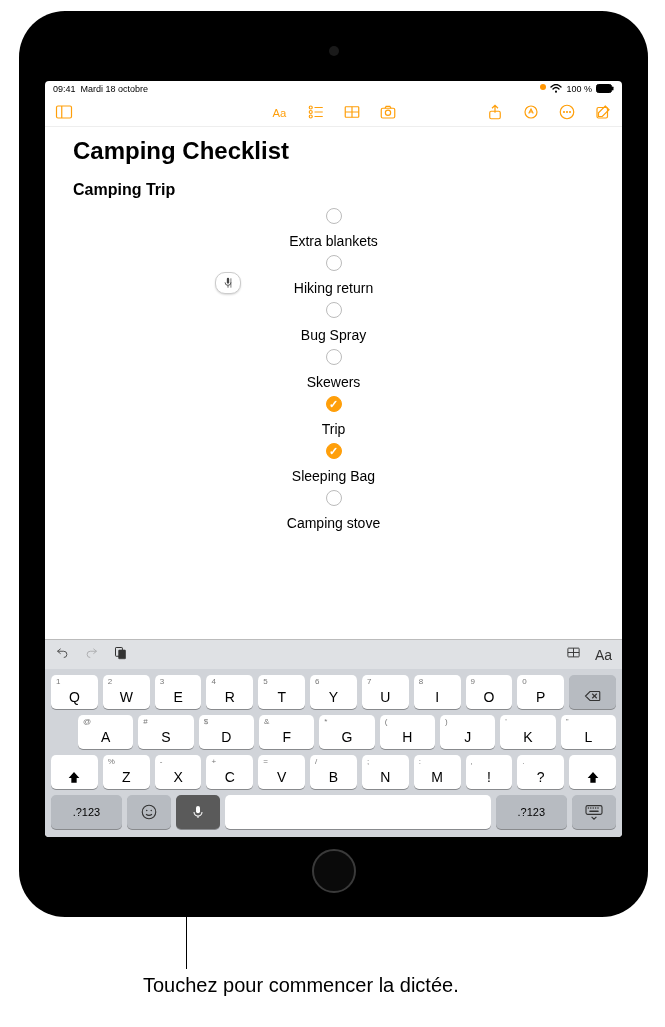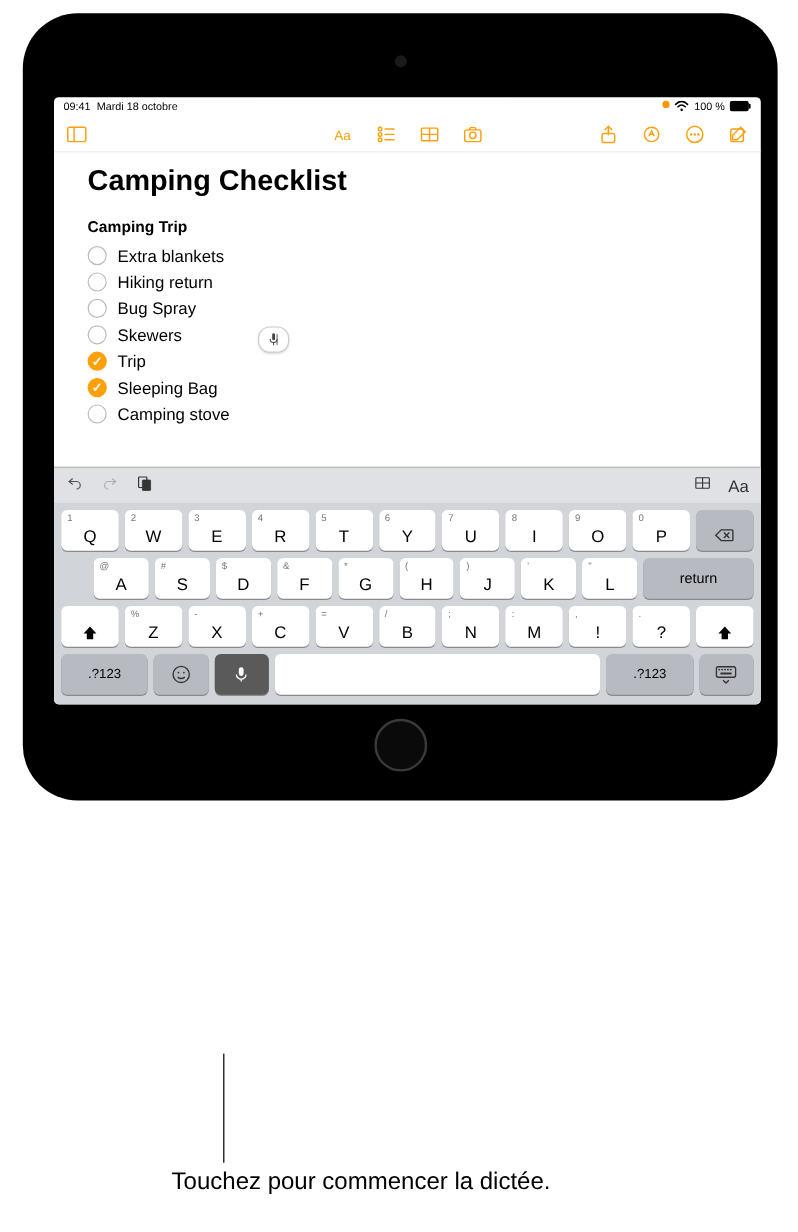--- a/index.html
+++ b/index.html
@@ -8,24 +8,24 @@
     background: #fff;
     width: 665px;
     height: 1027px;
     position: relative;
   }
   .ipad-frame {
     position: absolute;
     left: 19px;
     top: 11px;
     width: 629px;
-    height: 656px;
+    height: 906px;
     background: #000;
     border-radius: 46px;
-    padding: 70px 14px 80px 26px;
+    padding: 70px 26px 80px 26px;
   }
   .camera {
     position: absolute;
     top: 35px; left: 50%; transform: translateX(-50%);
     width: 10px; height: 10px; border-radius: 50%;
     background: #1a1a1a;
   }
   .home-btn {
     position: absolute;
     bottom: 24px; left: 50%; transform: translateX(-50%);
@@ -64,23 +64,23 @@
   .tb-icon { color: #ff9f0a; display:flex; align-items:center; justify-content:center; }
   .tb-icon svg { width: 18px; height: 18px; stroke: #ff9f0a; fill: none; stroke-width: 1.6; }
   
   .note {
     flex: 1;
     padding: 10px 28px;
     overflow: hidden;
     position: relative;
   }
   .note-title { font-size: 24px; font-weight: 700; margin-bottom: 16px; }
-  .note-subtitle { font-size: 13px; font-weight: 700; margin-bottom: 6px; }
+  .note-subtitle { font-size: 16px; font-weight: 700; margin-bottom: 6px; }
   .checklist { list-style: none; }
-  .checklist li { display: flex; align-items: center; gap: 9px; font-size: 14px; color:#000; padding: 3px 0; }
+  .checklist li { display: flex; align-items: center; gap: 9px; font-size: 14px; color:#000; padding: 3px 0; flex-direction: column; }
   .circle {
     width: 16px; height: 16px; border-radius: 50%;
     border: 1.5px solid #bbb; flex-shrink:0;
     display:flex; align-items:center; justify-content:center;
   }
   .circle.checked { background: #ff9f0a; border-color:#ff9f0a; }
   .circle.checked::after { content:"✓"; color:#fff; font-size:11px; font-weight:700; }
   .cursor-badge {
     position: absolute;
     left: 170px; top: 145px;
@@ -389,21 +389,20 @@
               <span>J</span>
             </div>
             <div class="key">
               <span class="hint">'</span>
               <span>K</span>
             </div>
             <div class="key">
               <span class="hint">"</span>
               <span>L</span>
             </div>
-            <div class="key func wider">return</div>
           </div>
         <div class="krow" id="krow3">
             <div class="key shift">
               <svg viewBox="0 0 24 24">
                 <path d="M12 3 l8 9 h-4 v7 h-8 v-7 h-4 z" fill="#000"></path>
               </svg>
             </div>
             <div class="key">
               <span class="hint">%</span>
               <span>Z</span>

